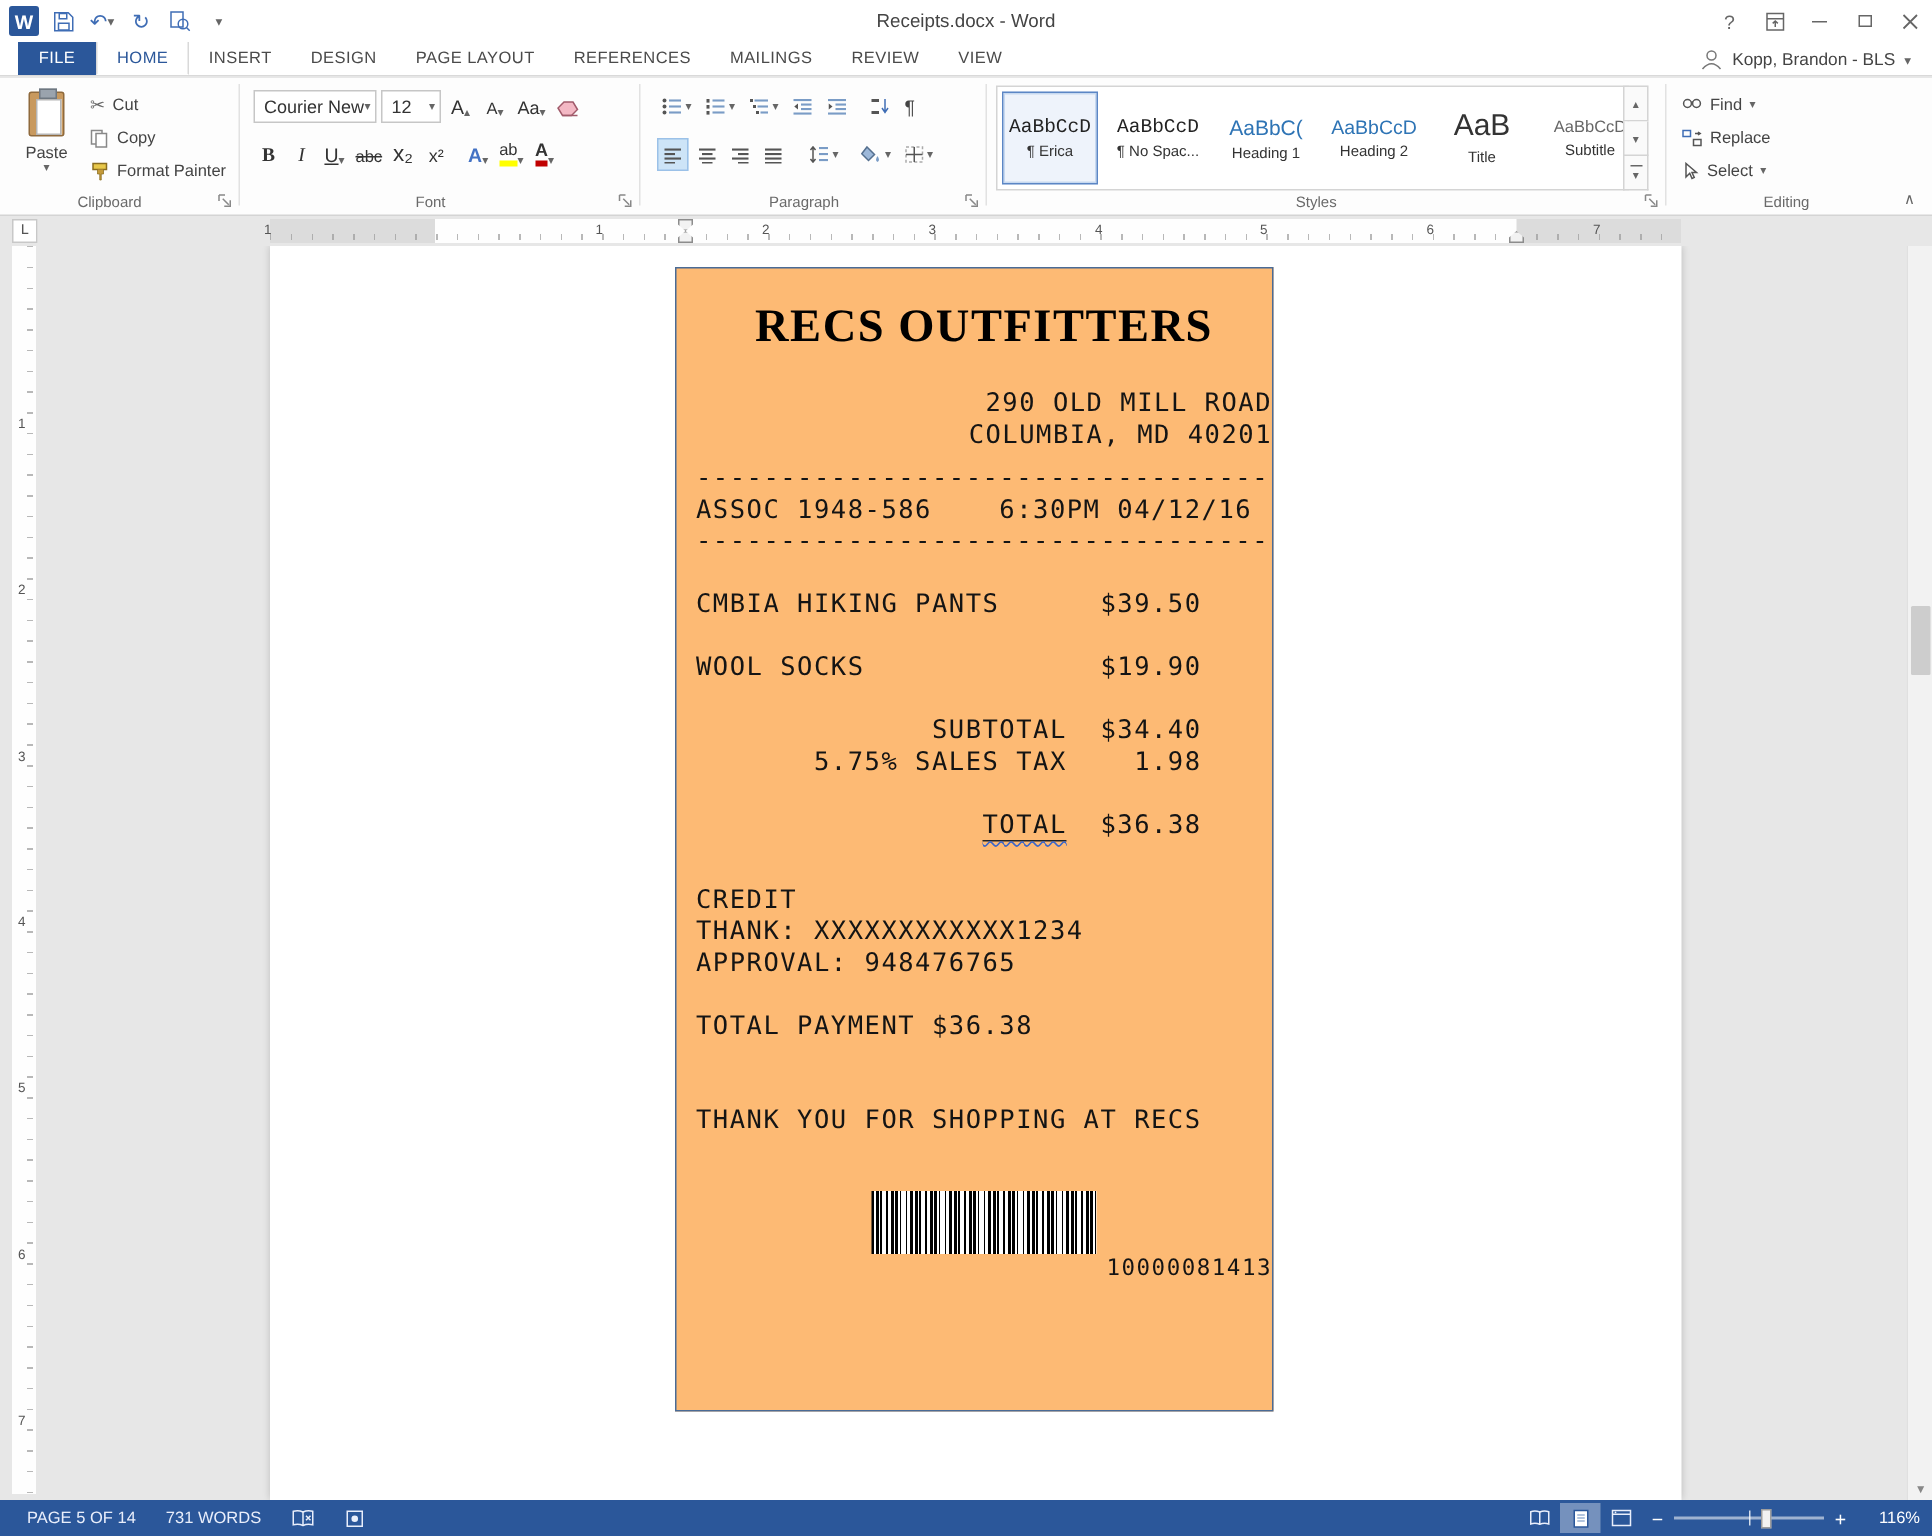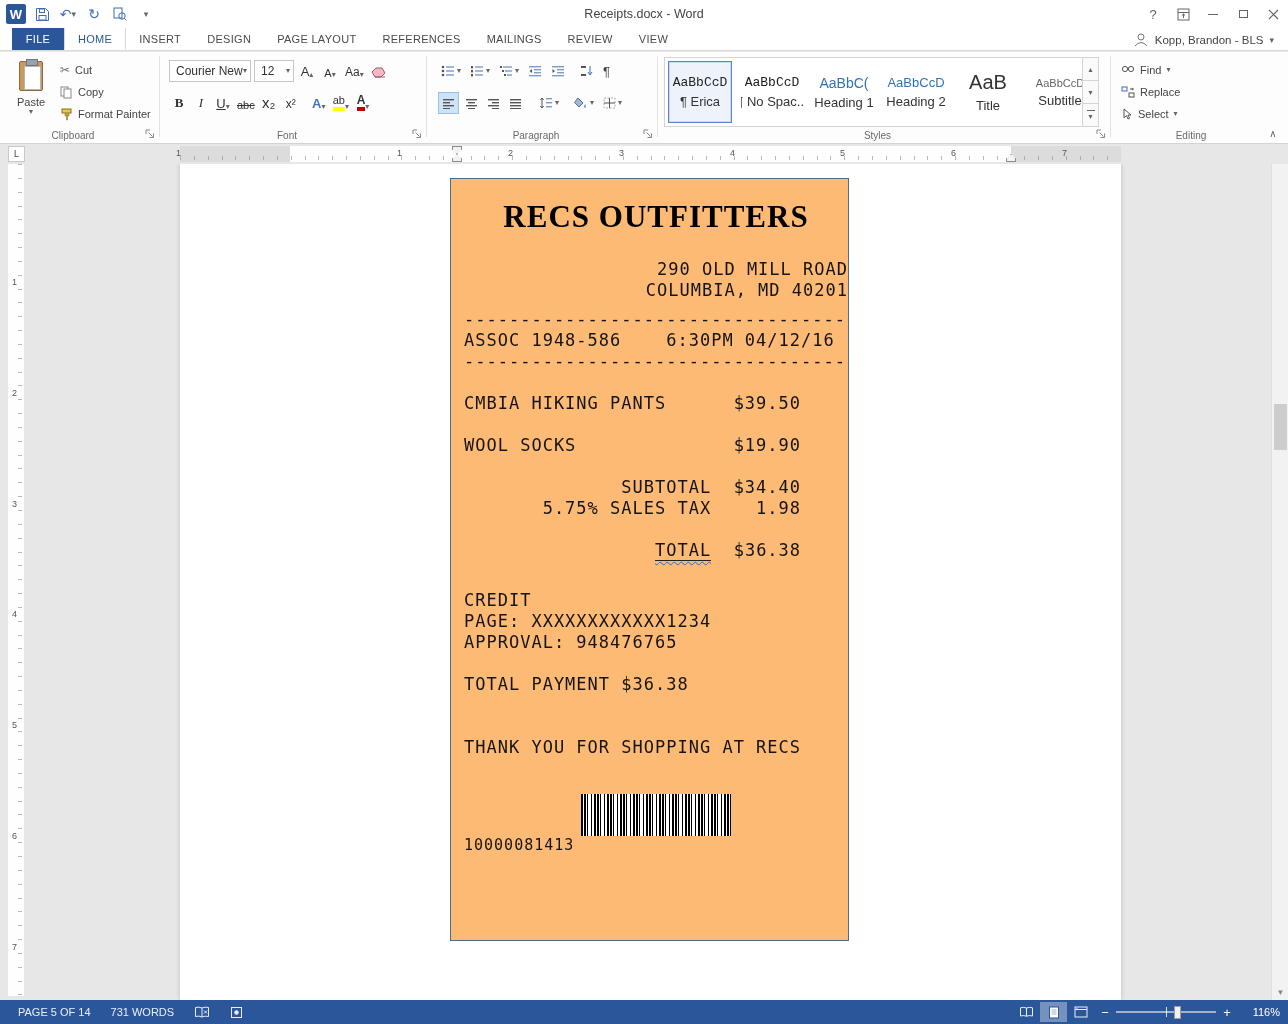--- a/index.html
+++ b/index.html
@@ -72,21 +72,21 @@
   .stylegallery { position:absolute; left:6px; top:5px; width:422px; height:70px; border:1px solid #d4d4d4; background:#fff; display:flex; padding:3px; gap:4px; }
   .stylecards { display:flex; gap:8px; }
   .stylecard { width:64px; height:62px; border:1px solid transparent; display:flex; flex-direction:column; align-items:center; justify-content:center; overflow:hidden; }
   .st-selected { border:1px solid #5b86c5; background:#eef3fb; box-shadow:inset 0 0 0 1px #c7d9f0; }
   .st-sample { font-size:13px; color:#222; white-space:nowrap; }
   .st-mono .st-sample { font-family:"Liberation Mono",monospace; }
   .st-h1 .st-sample { color:#2e74b5; font-size:14px; }
   .st-h2 .st-sample { color:#2e74b5; font-size:13px; }
   .st-title .st-sample { font-size:20px; color:#333; }
   .st-subtitle .st-sample { font-size:11px; color:#666; }
-  .st-label { font-size:13px; color:#333; margin-top:4px; white-space:nowrap; }
+  .st-label { font-size:10px; color:#333; margin-top:4px; white-space:nowrap; }
   .styscroll { position:absolute; right:12px; top:5px; width:17px; height:70px; display:flex; flex-direction:column; }
   .stybtn { flex:1; border:1px solid #d4d4d4; border-top:none; background:#fafafa; display:flex; flex-direction:column; align-items:center; justify-content:center; font-size:8px; color:#666; }
   .stybtn:first-child { border-top:1px solid #d4d4d4; }
   .morebar { width:8px; height:1px; background:#666; margin-bottom:1px; display:block; }
 
   
   #grp-editing { left:1111px; width:160px; }
   .editrow { position:absolute; left:10px; display:flex; gap:5px; align-items:center; height:20px; font-size:11px; color:#444; }
   #ribbon-collapse { position:absolute; right:6px; bottom:3px; width:18px; height:14px; display:flex; align-items:center; justify-content:center; font-size:10px; color:#666; }
 
@@ -111,21 +111,21 @@
 
   
   #receipt { position:absolute; left:270px; top:15px; width:399px; height:763px; border:1px solid #4a6b96; padding-left:13px; background:#fdba74; }
   .r-line { font-family:"DejaVu Sans Mono","Liberation Mono",monospace; font-size:17px; letter-spacing:1px; white-space:pre; height:21px; line-height:21px; color:#141414; }
   .r-center { text-align:right; }
   .r-store { font-family:"Liberation Serif",serif; font-weight:bold; font-size:31px; letter-spacing:1px; text-align:center; margin-top:20px; color:#000; }
   .r-head { margin-top:24px; }
   .r-body { margin-top:8px; }
   .tot-solid { border-bottom:1px solid #222; }
   .tot-wavy { text-decoration:underline; text-decoration-style:wavy; text-decoration-color:#3a66c9; text-decoration-thickness:1px; text-underline-offset:5px; }
-  .r-barcode-wrap { margin-top:36px; text-align:left; }
+  .r-barcode-wrap { margin-top:36px; text-align:right; }
   .r-barcode { width:150px; height:42px; margin:0 auto; background:repeating-linear-gradient(90deg,#000 0 2px,#fff 2px 3px,#000 3px 5px,#fff 5px 6px,#000 6px 7px,#fff 7px 10px,#000 10px 11px,#fff 11px 13px); }
   .r-barcode-num { font-family:"DejaVu Sans Mono","Liberation Mono",monospace; font-size:15px; letter-spacing:1px; color:#141414; height:19px; line-height:19px; }
   .r-footer { margin-top:22px; }
 
   
   #vscroll { position:absolute; right:0; top:-18px; width:17px; height:854px; background:#f2f2f2; border-left:1px solid #e0e0e0; }
   .sb-up, .sb-down { position:absolute; left:0; width:17px; height:16px; display:flex; align-items:center; justify-content:center; font-size:8px; color:#888; }
   .sb-up { top:0; } .sb-down { bottom:0; }
   .sb-thumb { position:absolute; left:2px; top:258px; width:13px; height:46px; background:#cdcdcd; border-radius:1px; }
 
@@ -583,21 +583,21 @@
           <div class="r-line"></div>
           <div class="r-line">              SUBTOTAL  $34.40</div>
           <div class="r-line">       5.75% SALES TAX    1.98</div>
           <div class="r-line"></div>
         </div>
       <div class="r-line"><span>                 </span><span class="tot-solid"><span class="tot-wavy">TOTAL</span></span><span>  $36.38</span></div>
       <div class="r-body">
 
       <div class="r-line"></div>
           <div class="r-line">CREDIT</div>
-          <div class="r-line">PAGE: XXXXXXXXXXXX1234</div>
+          <div class="r-line">THANK: XXXXXXXXXXXX1234</div>
           <div class="r-line">APPROVAL: 948476765</div>
           <div class="r-line"></div>
           <div class="r-line">TOTAL PAYMENT $36.38</div>
           <div class="r-line"></div>
           <div class="r-line"></div>
           <div class="r-line">THANK YOU FOR SHOPPING AT RECS</div>
         </div>
       <div class="r-barcode-wrap">
         <div class="r-barcode"></div>
         <div class="r-barcode-num">10000081413</div>

